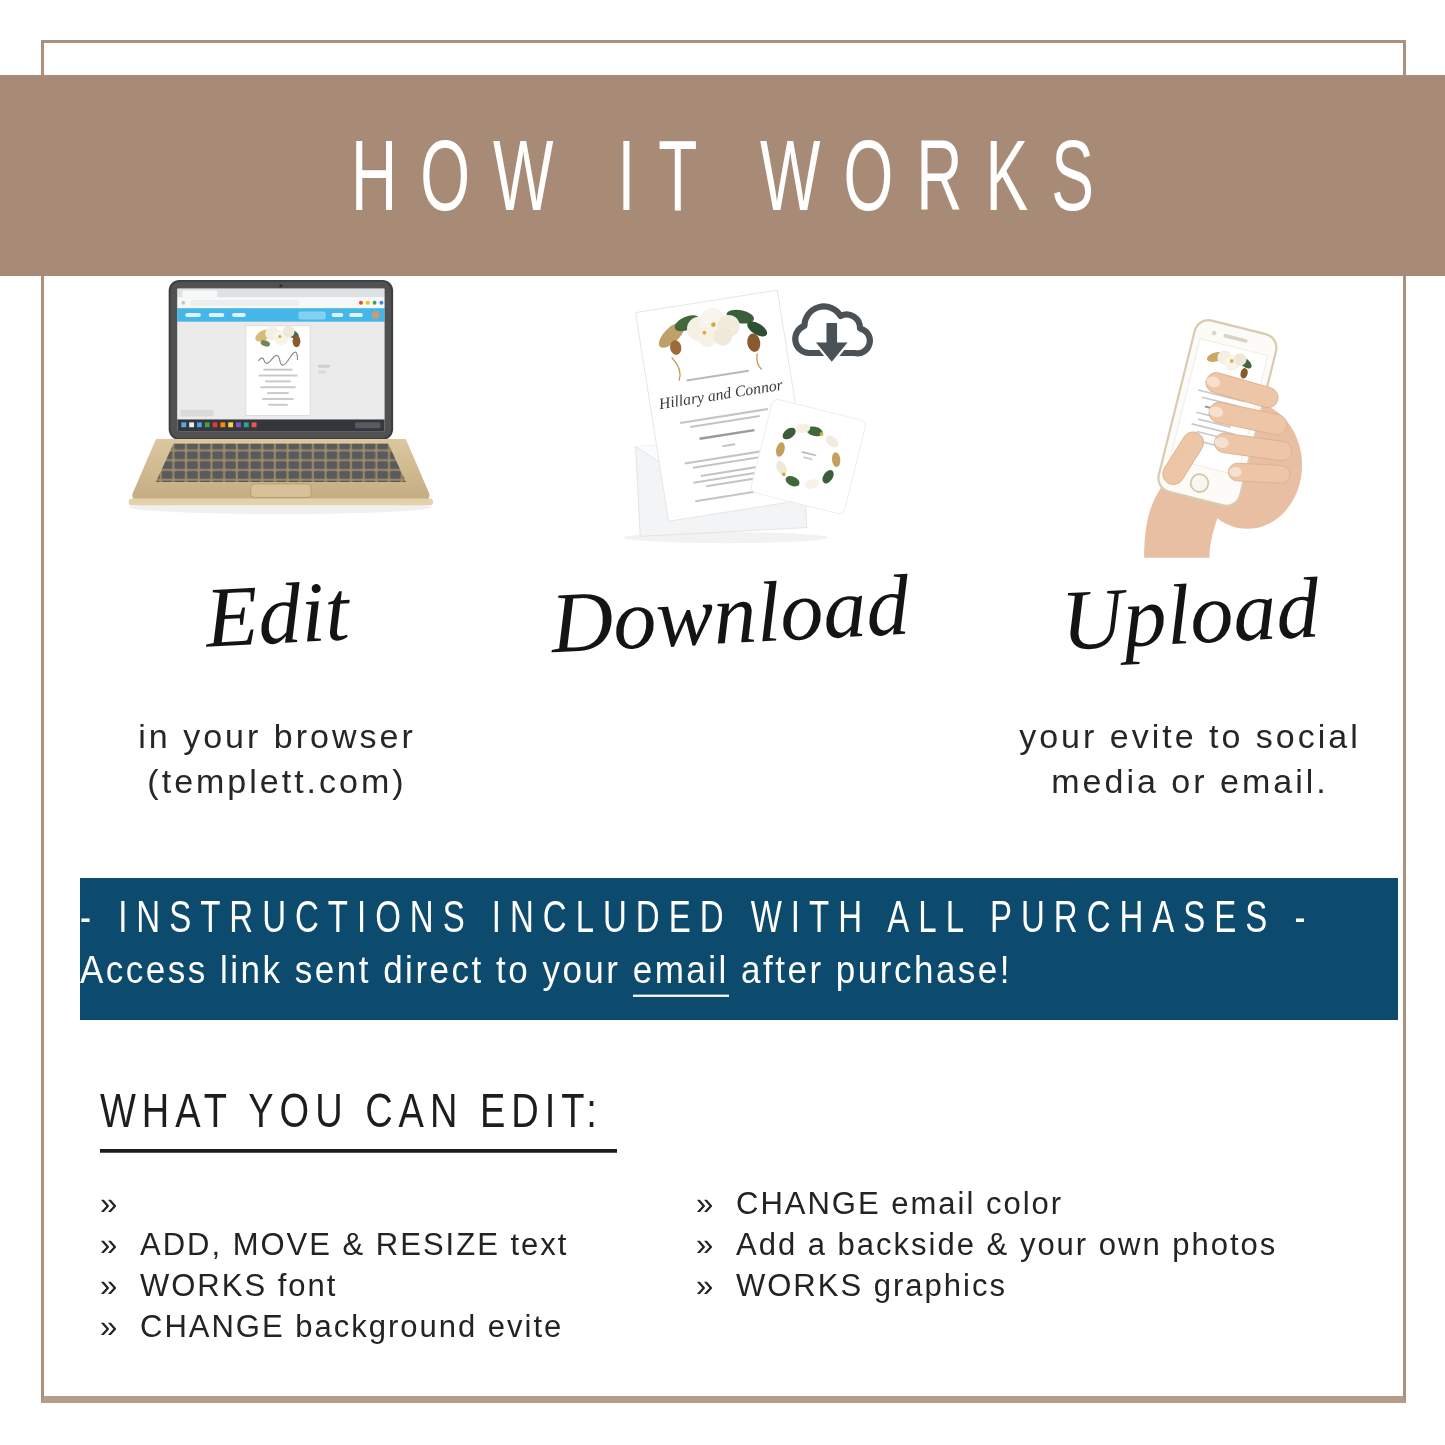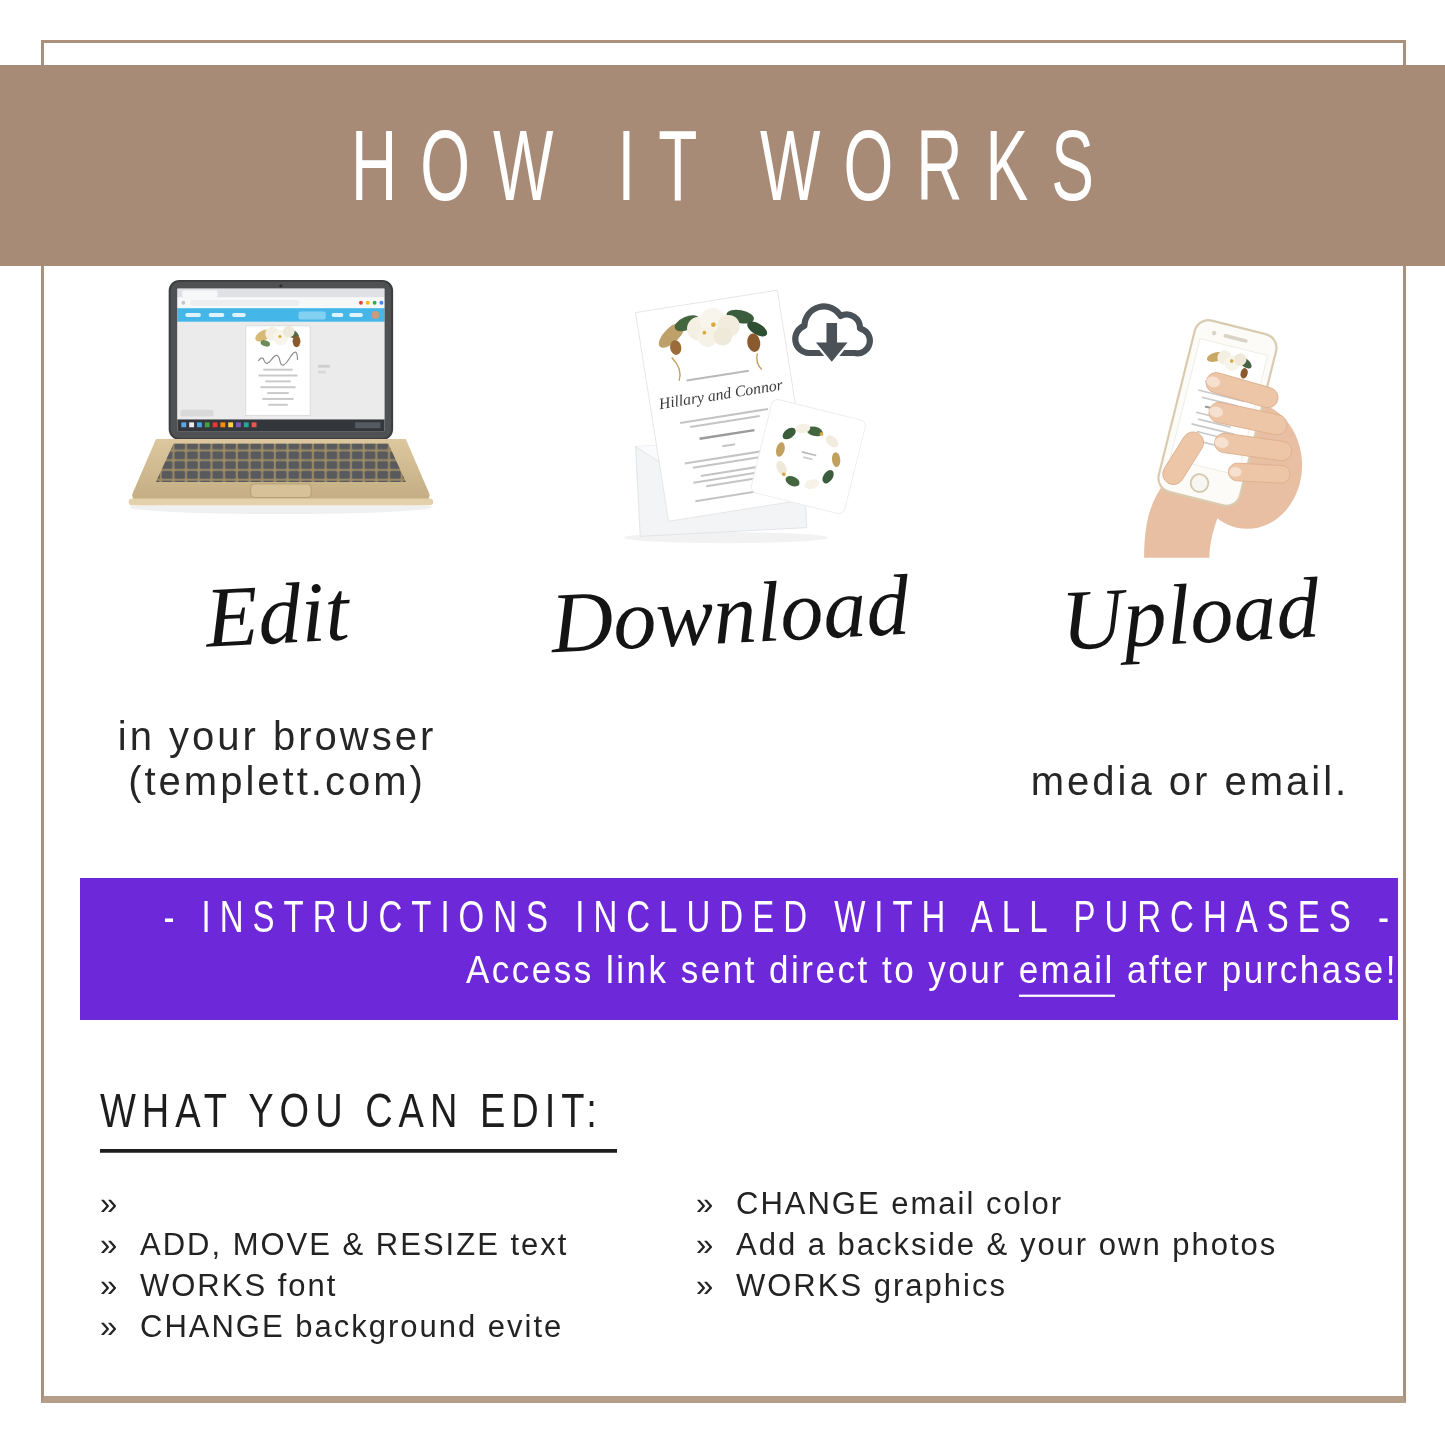--- a/index.html
+++ b/index.html
@@ -2,36 +2,36 @@
 <html><head>
 <meta charset="utf-8">
 <style>
   html,body{margin:0;padding:0;background:#fff;}
   .poster{position:relative;width:1445px;height:1445px;background:#fff;overflow:hidden;
           font-family:"Liberation Sans","DejaVu Sans",sans-serif;}
   
   .frame{position:absolute;left:41px;top:40px;right:39px;bottom:42px;
          border:3px solid #ab907b;border-bottom-width:7px;border-bottom-color:#b49d89;}
   
-  .band{position:absolute;left:0;top:65px;width:100%;height:201px;background:#a78b76;
+  .band{position:absolute;left:0;top:75px;width:100%;height:201px;background:#a78b76;
         display:flex;align-items:center;justify-content:center;z-index:2;}
   .band h1{margin:0;color:#ffffff;font-weight:300;font-size:64px;letter-spacing:0.36em;
            text-indent:0.36em;transform:scaleY(1.55);white-space:nowrap;}
   
   .step{position:absolute;top:290px;width:430px;text-align:center;}
   .step-edit{left:62px}.step-download{left:515px}.step-upload{left:975px}
   .figure{height:268px;display:flex;align-items:flex-end;justify-content:center;}
   .figure svg{display:block;}
   .script{font-family:"Liberation Serif","DejaVu Serif",serif;font-style:italic;
           font-size:86px;line-height:112px;color:#141414;transform:rotate(-3deg);}
-  .caption{margin-top:44px;font-size:40px;line-height:45px;letter-spacing:3px;
+  .caption{margin-top:44px;font-size:34px;line-height:45px;letter-spacing:3px;
            color:#262626;font-weight:300;}
   
-  .banner{position:absolute;left:80px;top:878px;width:1318px;height:142px;background:#6d28d9;
-          color:#fff;text-align:right;box-sizing:border-box;padding-top:20px;z-index:2;}
+  .banner{position:absolute;left:80px;top:878px;width:1318px;height:142px;background:#0c4a6e;
+          color:#fff;text-align:left;box-sizing:border-box;padding-top:20px;z-index:2;}
   .banner-line1{font-size:33px;letter-spacing:9px;font-weight:300;transform:scaleY(1.32);
                 margin-bottom:14px;white-space:nowrap;}
   .banner-line2{font-size:35px;letter-spacing:2.5px;font-weight:300;transform:scaleY(1.12);}
   .banner-line2 .u{border-bottom:2px solid #fff;padding-bottom:3px;}
   
   .edit-heading{position:absolute;left:100px;top:1084px;margin:0;font-size:38px;font-weight:300;
                 letter-spacing:6px;color:#1d1d1d;transform:scaleY(1.25);transform-origin:left top;
                 border-bottom:3px solid #1d1d1d;padding:0 14px 9px 0;white-space:nowrap;}
   .bullet-list{position:absolute;top:1183px;margin:0;padding:0;list-style:none;z-index:1;}
   .bullet-left{left:100px}.bullet-right{left:696px}
@@ -266,21 +266,21 @@
               <ellipse cx="-26" cy="10" rx="7" ry="5.5" fill="#f6e0cf" stroke="none"></ellipse>
             </g>
           <g transform="translate(148,210) rotate(-58)">
               <rect x="-6" y="-12" width="66" height="24" rx="12"></rect>
             </g>
         </g>
       </svg>
     </div>
     <div class="script">Upload</div>
     <div class="caption">
-      <br>
+      <span>your evite to social</span><br>
       <span>media or email.</span>
     </div>
   </section>
 
   <section class="banner">
     <div class="banner-line1">- INSTRUCTIONS INCLUDED WITH ALL PURCHASES -</div>
     <div class="banner-line2">
       <span>Access link sent direct to your </span><span class="u">email</span><span> after purchase!</span>
     </div>
   </section>

